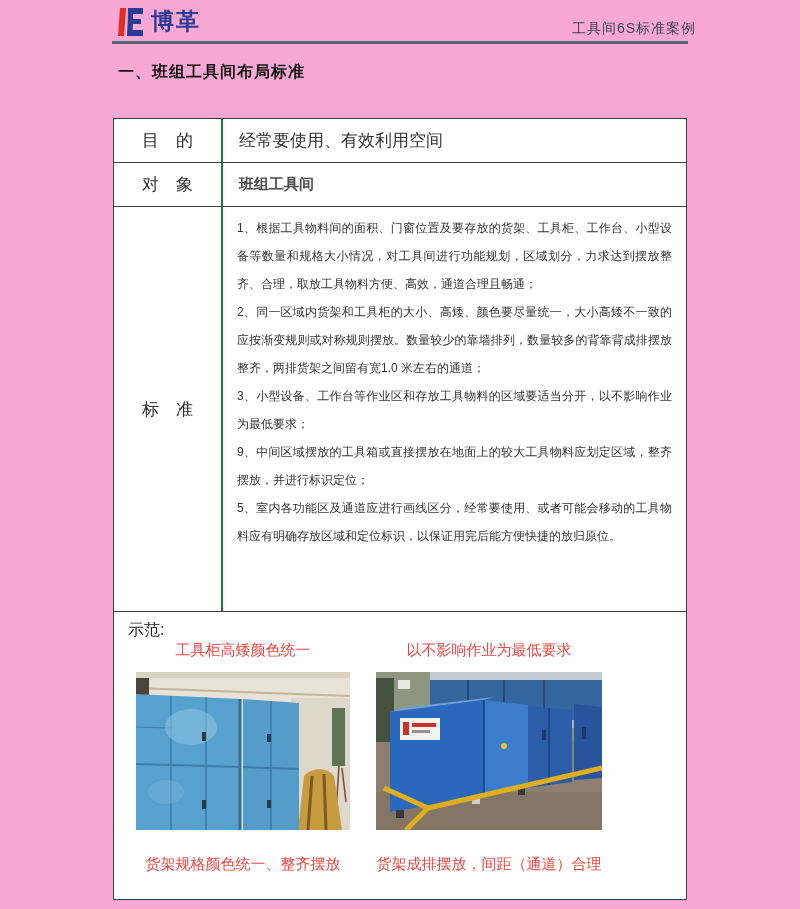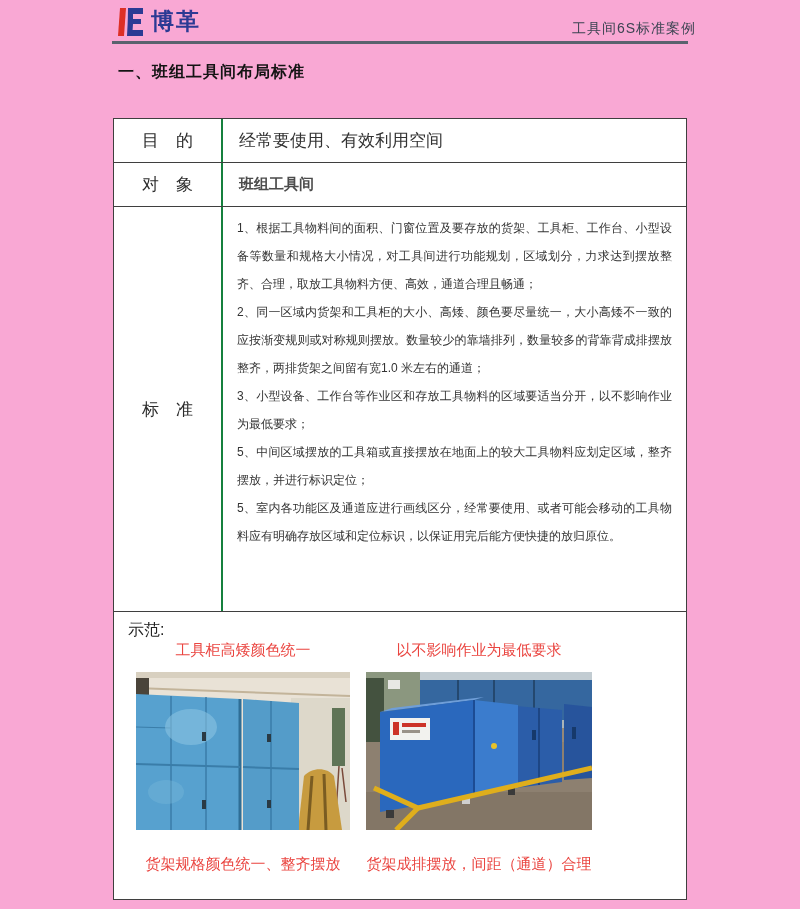--- a/index.html
+++ b/index.html
@@ -33,21 +33,21 @@
   .row-object  { height:44px; }
   .row-standard{ height:405px; }
   .row-method  { height:287px; }
   .purpose-value { display:flex; align-items:center; padding-left:16px; font-size:17px; color:#333; }
   .object-value  { display:flex; align-items:center; padding-left:16px; font-family:"Liberation Serif","DejaVu Serif",serif; font-size:15px; color:#4c4c4c;font-weight:bold; }
   .standard-value { padding:7px 14px 0 14px; }
   .standard-value p { font-size:12px; line-height:28px; color:#333; text-align:justify; }
 
   .method-value { padding:8px 0 0 14px; }
   .demo-label { font-size:16px; color:#222; }
-  .photos-grid { display:flex; gap:16px; padding-left:8px; }
+  .photos-grid { display:flex; gap:26px; padding-left:8px; }
   .photo-col-left  { width:214px; flex:none; }
   .photo-col-right { width:226px; flex:none; }
   .photo-caption { font-size:15px; color:#ea4540; text-align:center; margin-bottom:12px; white-space:nowrap; }
   .photo-caption.bottom { margin-top:25px; margin-bottom:0; }
   .photo-frame { display:block; width:100%; height:158px; }
 </style>
 </head>
 <body>
 
 <div class="page">
@@ -75,21 +75,21 @@
       <div class="label-cell">对　象</div>
       <div class="value-cell object-value">班组工具间</div>
     </div>
 
     <div class="t-row row-standard">
       <div class="label-cell">标　准</div>
       <div class="value-cell standard-value">
         <p>1、根据工具物料间的面积、门窗位置及要存放的货架、工具柜、工作台、小型设备等数量和规格大小情况，对工具间进行功能规划，区域划分，力求达到摆放整齐、合理，取放工具物料方便、高效，通道合理且畅通；</p>
         <p>2、同一区域内货架和工具柜的大小、高矮、颜色要尽量统一，大小高矮不一致的应按渐变规则或对称规则摆放。数量较少的靠墙排列，数量较多的背靠背成排摆放整齐，两排货架之间留有宽1.0 米左右的通道；</p>
         <p>3、小型设备、工作台等作业区和存放工具物料的区域要适当分开，以不影响作业为最低要求；</p>
-        <p>5、中间区域摆放的工具箱或直接摆放在地面上的较大工具物料应划定区域，整齐摆放，并进行标识定位；</p>
+        <p>9、中间区域摆放的工具箱或直接摆放在地面上的较大工具物料应划定区域，整齐摆放，并进行标识定位；</p>
         <p>5、室内各功能区及通道应进行画线区分，经常要使用、或者可能会移动的工具物料应有明确存放区域和定位标识，以保证用完后能方便快捷的放归原位。</p>
       </div>
     </div>
 
     <div class="t-row row-method">
       <div class="value-cell method-value">
         <div class="demo-label">示范:</div>
 
         <div class="photos-grid">
 

